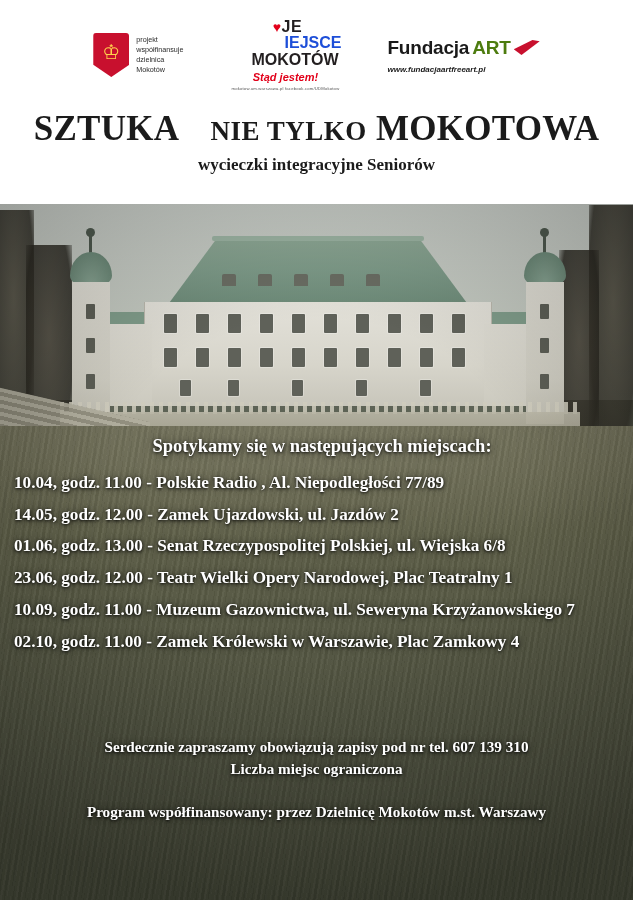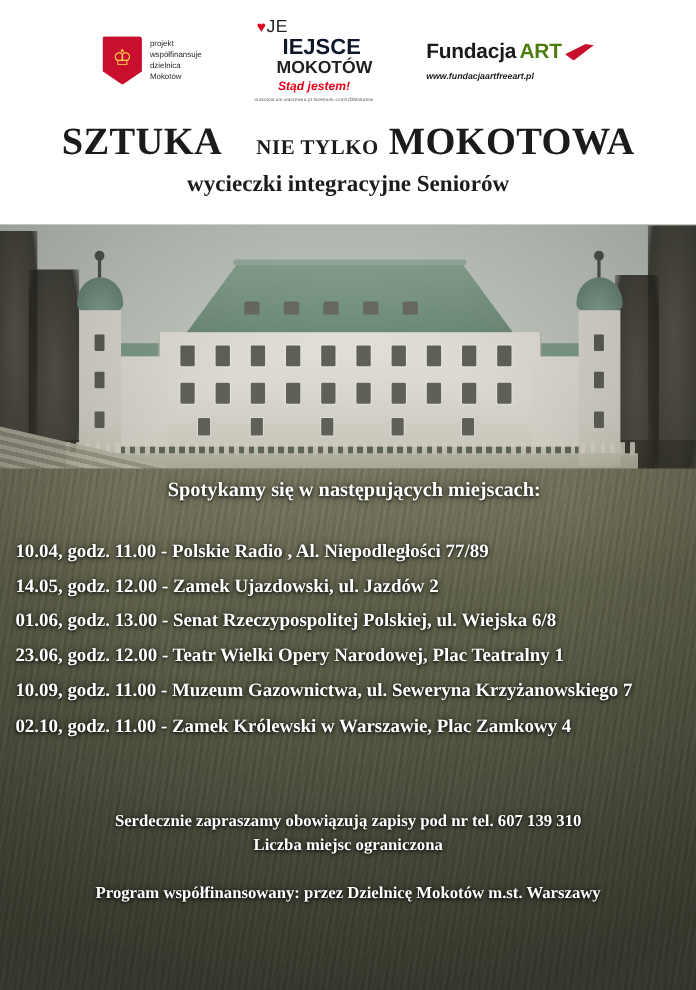--- a/index.html
+++ b/index.html
@@ -68,34 +68,34 @@
 
   
   .mm-logo {
     text-align: center;
     font-family: "Liberation Sans", sans-serif;
     position: relative;
     width: 112px;
   }
   .mm-line1 {
     font-size: 16px;
-    font-weight: normal;
+    font-weight: bold;
     letter-spacing: 0.5px;
     color: #231f20;
     line-height: 1;
-    text-align: left;
+    text-align: center;
     padding-left: 4px;
   }
   .mm-line1 .heart { color: #e2001a; font-size: 14px; }
   .mm-line2 {
-    font-size: 20px;
-    font-weight: bold;
-    color: #0f172a;
+    font-size: 16px;
+    font-weight: bold;
+    color: #1d4ed8;
     line-height: 1.05;
-    text-align: center;
+    text-align: right;
     padding-left: 14px;
   }
   .mm-line3 {
     font-size: 16px;
     font-weight: bold;
     color: #231f20;
     line-height: 1.05;
     text-align: left;
     padding-left: 22px;
   }
@@ -156,28 +156,28 @@
     font-family: "Liberation Serif", serif;
     font-weight: bold;
     color: #1b1b1b;
     font-size: 35px;
     line-height: 1;
     padding-top: 7px;
     letter-spacing: 0.3px;
     white-space: nowrap;
   }
   .title-main .small {
-    font-size: 19px;
+    font-size: 27px;
     letter-spacing: 0.5px;
     margin-left: 24px;
   }
   .title-sub {
     font-family: "Liberation Serif", serif;
     font-weight: bold;
-    font-size: 21px;
+    font-size: 17px;
     color: #1b1b1b;
     margin-top: 9px;
   }
 
   
   .photo {
     position: absolute;
     top: 150px; left: 0;
     width: 633px;
     height: 750px;
@@ -377,21 +377,21 @@
     font-family: "Liberation Serif", serif;
     font-weight: bold;
     font-size: 18.5px;
     color: #ffffff;
     text-shadow: 0 1px 3px rgba(0,0,0,0.85), 0 0 8px rgba(0,0,0,0.55);
     padding-left: 11px;
   }
 
   .event-list {
     position: absolute;
-    top: 342px; left: 0;
+    top: 324px; left: 0;
     width: 603px;
     padding: 0 14px;
   }
   .event-item {
     font-family: "Liberation Serif", serif;
     font-weight: bold;
     font-size: 17.2px;
     color: #ffffff;
     line-height: 1;
     margin-bottom: 14.5px;

